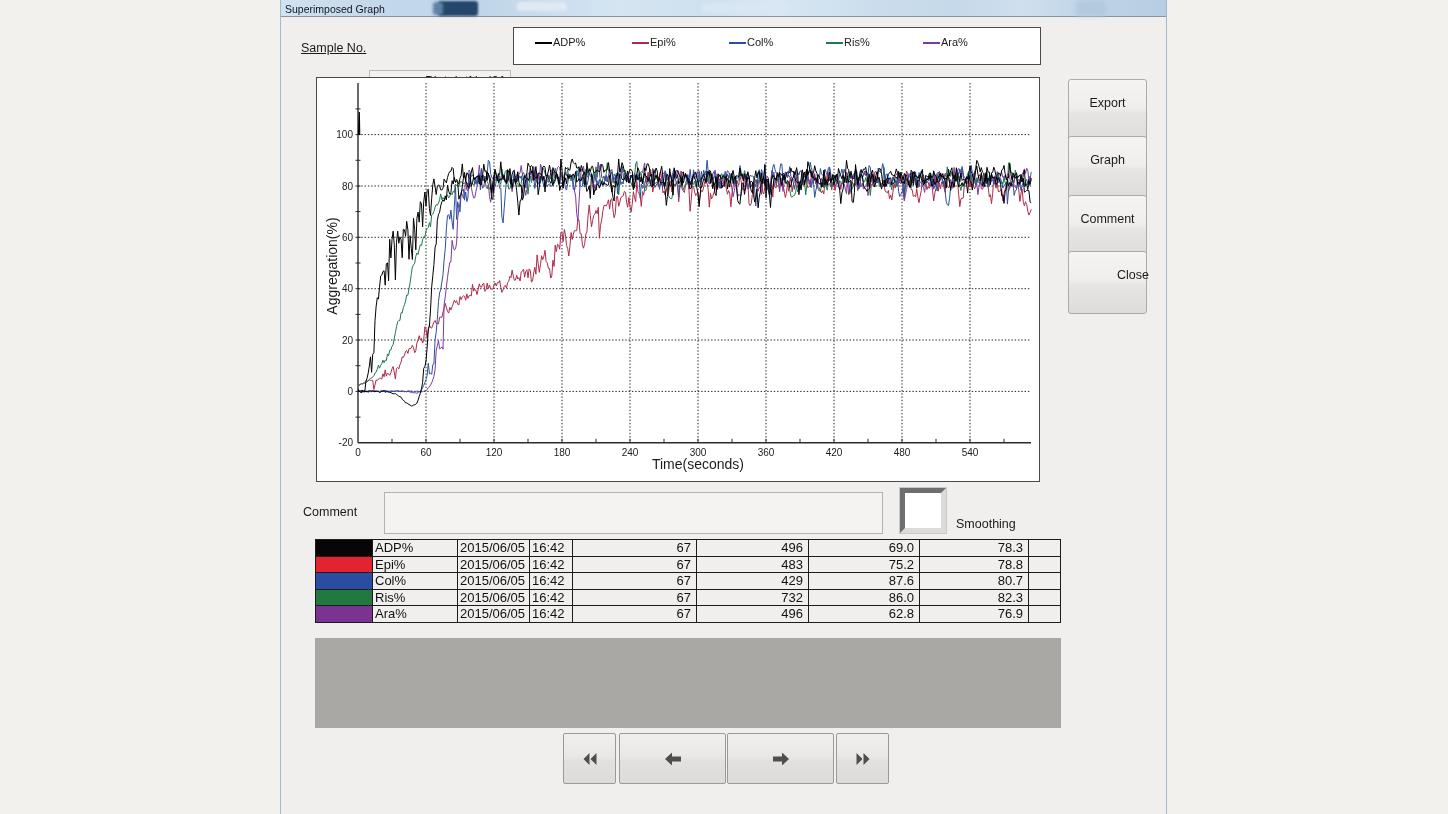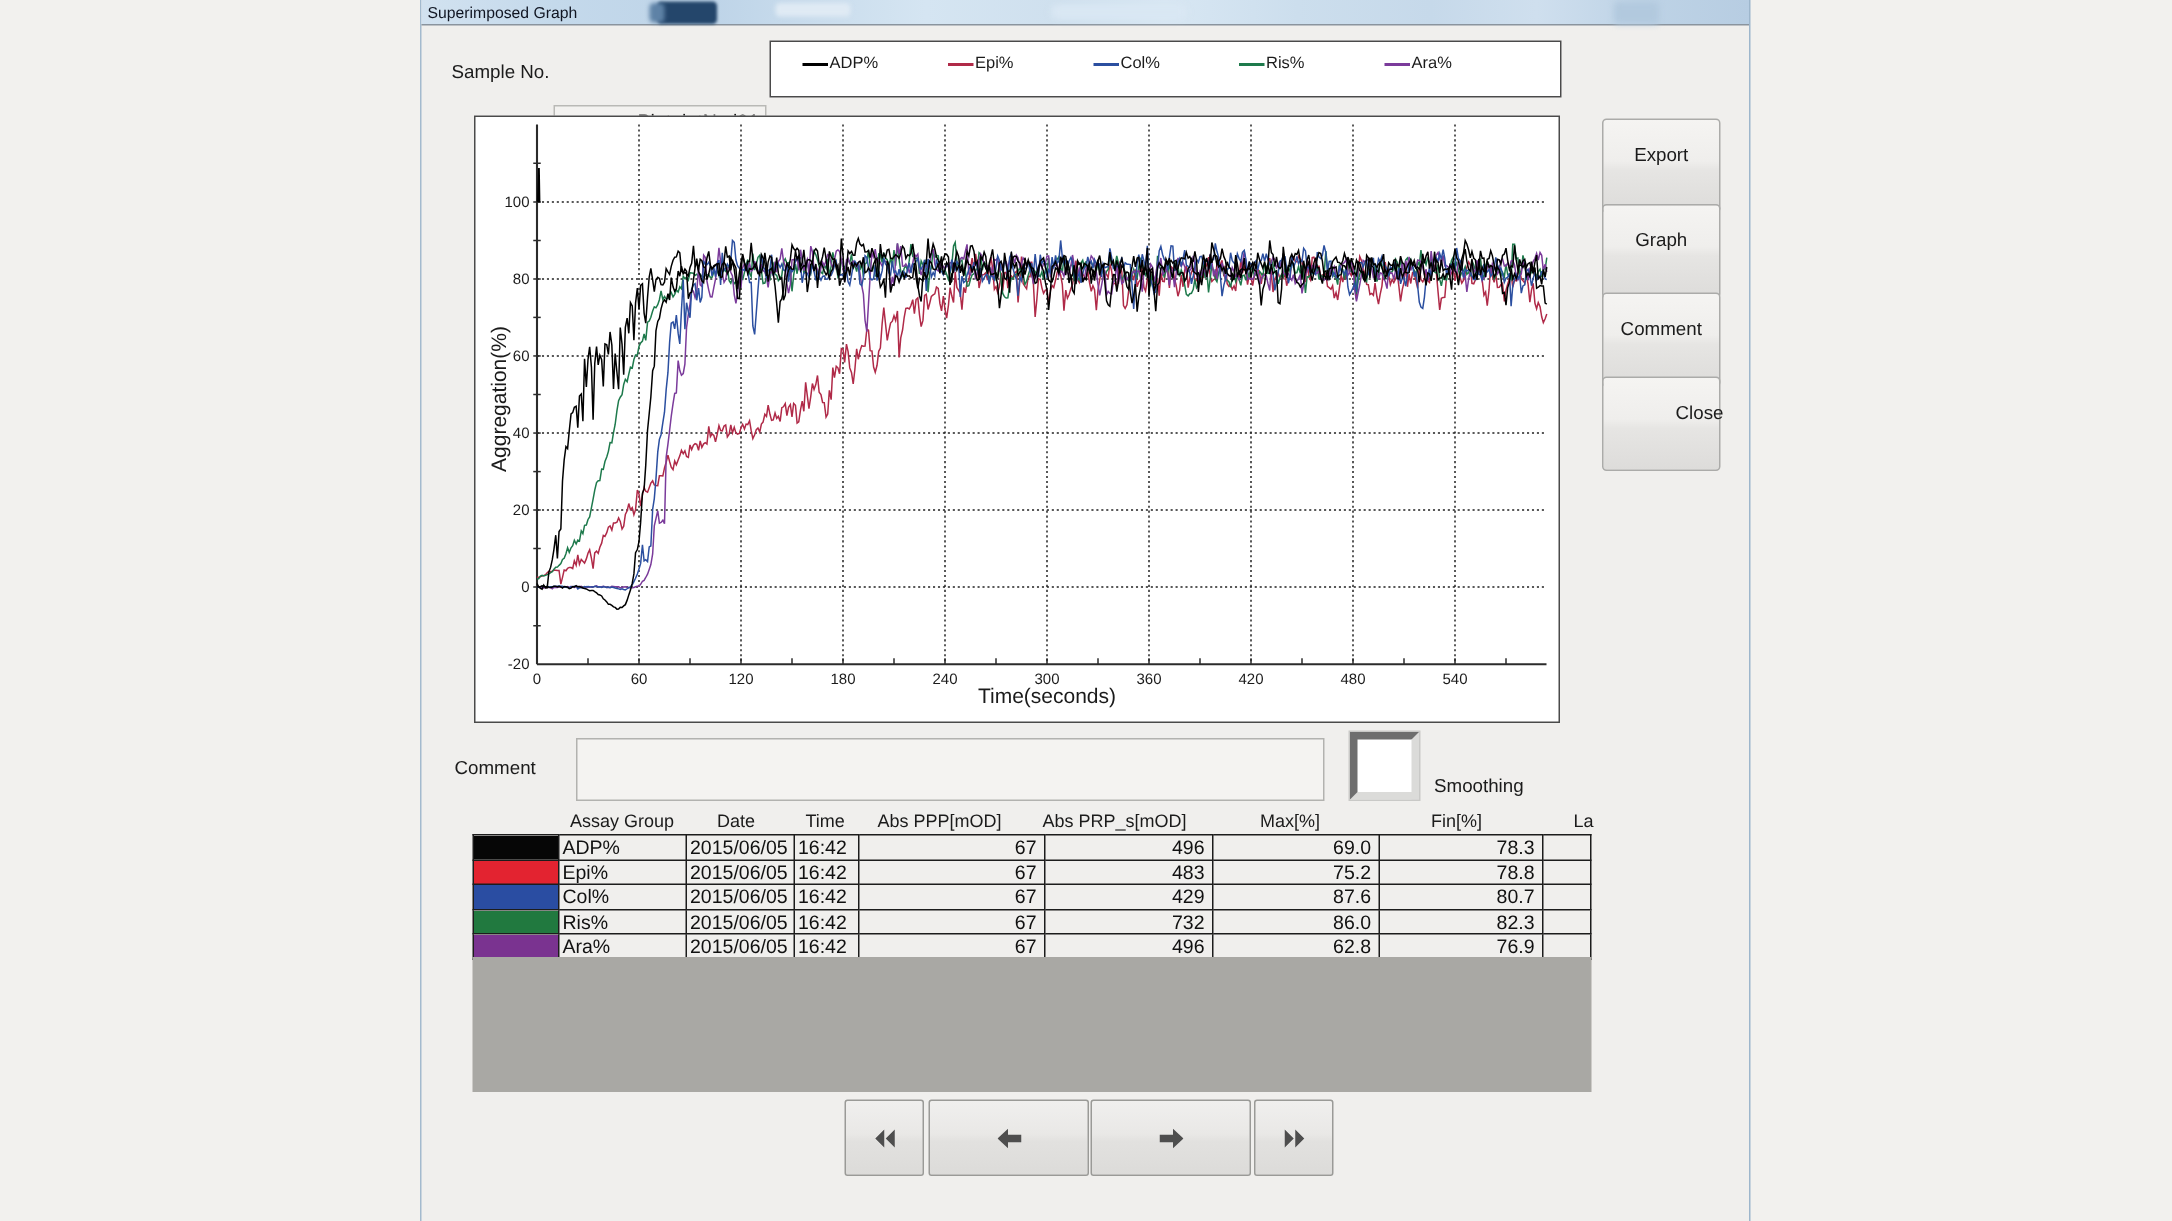--- a/index.html
+++ b/index.html
@@ -38,21 +38,21 @@
 <div id="win">
   <div id="titlebar">
     <div class="blob" style="left:157px;top:1px;width:40px;height:15px;background:#24466b;filter:blur(1.2px);"></div>
     <div class="blob" style="left:152px;top:2px;width:10px;height:13px;background:#5e82a6;filter:blur(1.5px);"></div>
     <div class="blob" style="left:236px;top:2px;width:50px;height:9px;background:#dfeaf4;filter:blur(1.5px);"></div>
     <div class="blob" style="left:420px;top:3px;width:90px;height:10px;background:#d9e7f3;filter:blur(2px);"></div>
     <div class="blob" style="left:795px;top:1px;width:30px;height:15px;background:#b2c9de;filter:blur(2px);"></div>
     <div id="titletext">Superimposed Graph</div>
   </div>
 
-  <div class="lbl" style="left:20px;top:41px;">Sample No.</div>
+  <div class="lbl" style="left:20px;top:41px;text-decoration:underline;">Sample No.</div>
   <div id="sampleField">PlateletNml01</div>
 
   <div id="legend">
     <div class="lg" style="left:21px;">
         <div class="lgline" style="background:#000;"></div>
         <div class="lgtxt">ADP%</div>
       </div>
     <div class="lg" style="left:118px;">
         <div class="lgline" style="background:#b02a48;"></div>
         <div class="lgtxt">Epi%</div>
@@ -150,30 +150,20 @@
     </svg>
     <div id="ylab">Aggregation(%)</div>
   </div>
 
   <div class="lbl" style="left:22px;top:505px;">Comment</div>
   <div id="commentField"></div>
   <div id="chk"></div>
   <div class="lbl" style="left:675px;top:505px;margin-top:12px;">Smoothing</div>
 
   <div id="tbl">
-    <div id="tblhead">
-      <span style="left:65px;">Assay Group</span>
-      <span style="left:163px;">Date</span>
-      <span style="left:222px;">Time</span>
-      <span style="left:270px;">Abs PPP[mOD]</span>
-      <span style="left:380px;">Abs PRP_s[mOD]</span>
-      <span style="left:525px;">Max[%]</span>
-      <span style="left:639px;">Fin[%]</span>
-      <span style="left:734px;">La</span>
-    </div>
     <table>
       <colgroup>
           <col style="width:57px">
           <col style="width:85px">
           <col style="width:72px">
           <col style="width:43px">
           <col style="width:124px">
           <col style="width:112px">
           <col style="width:111px">
           <col style="width:109px">

